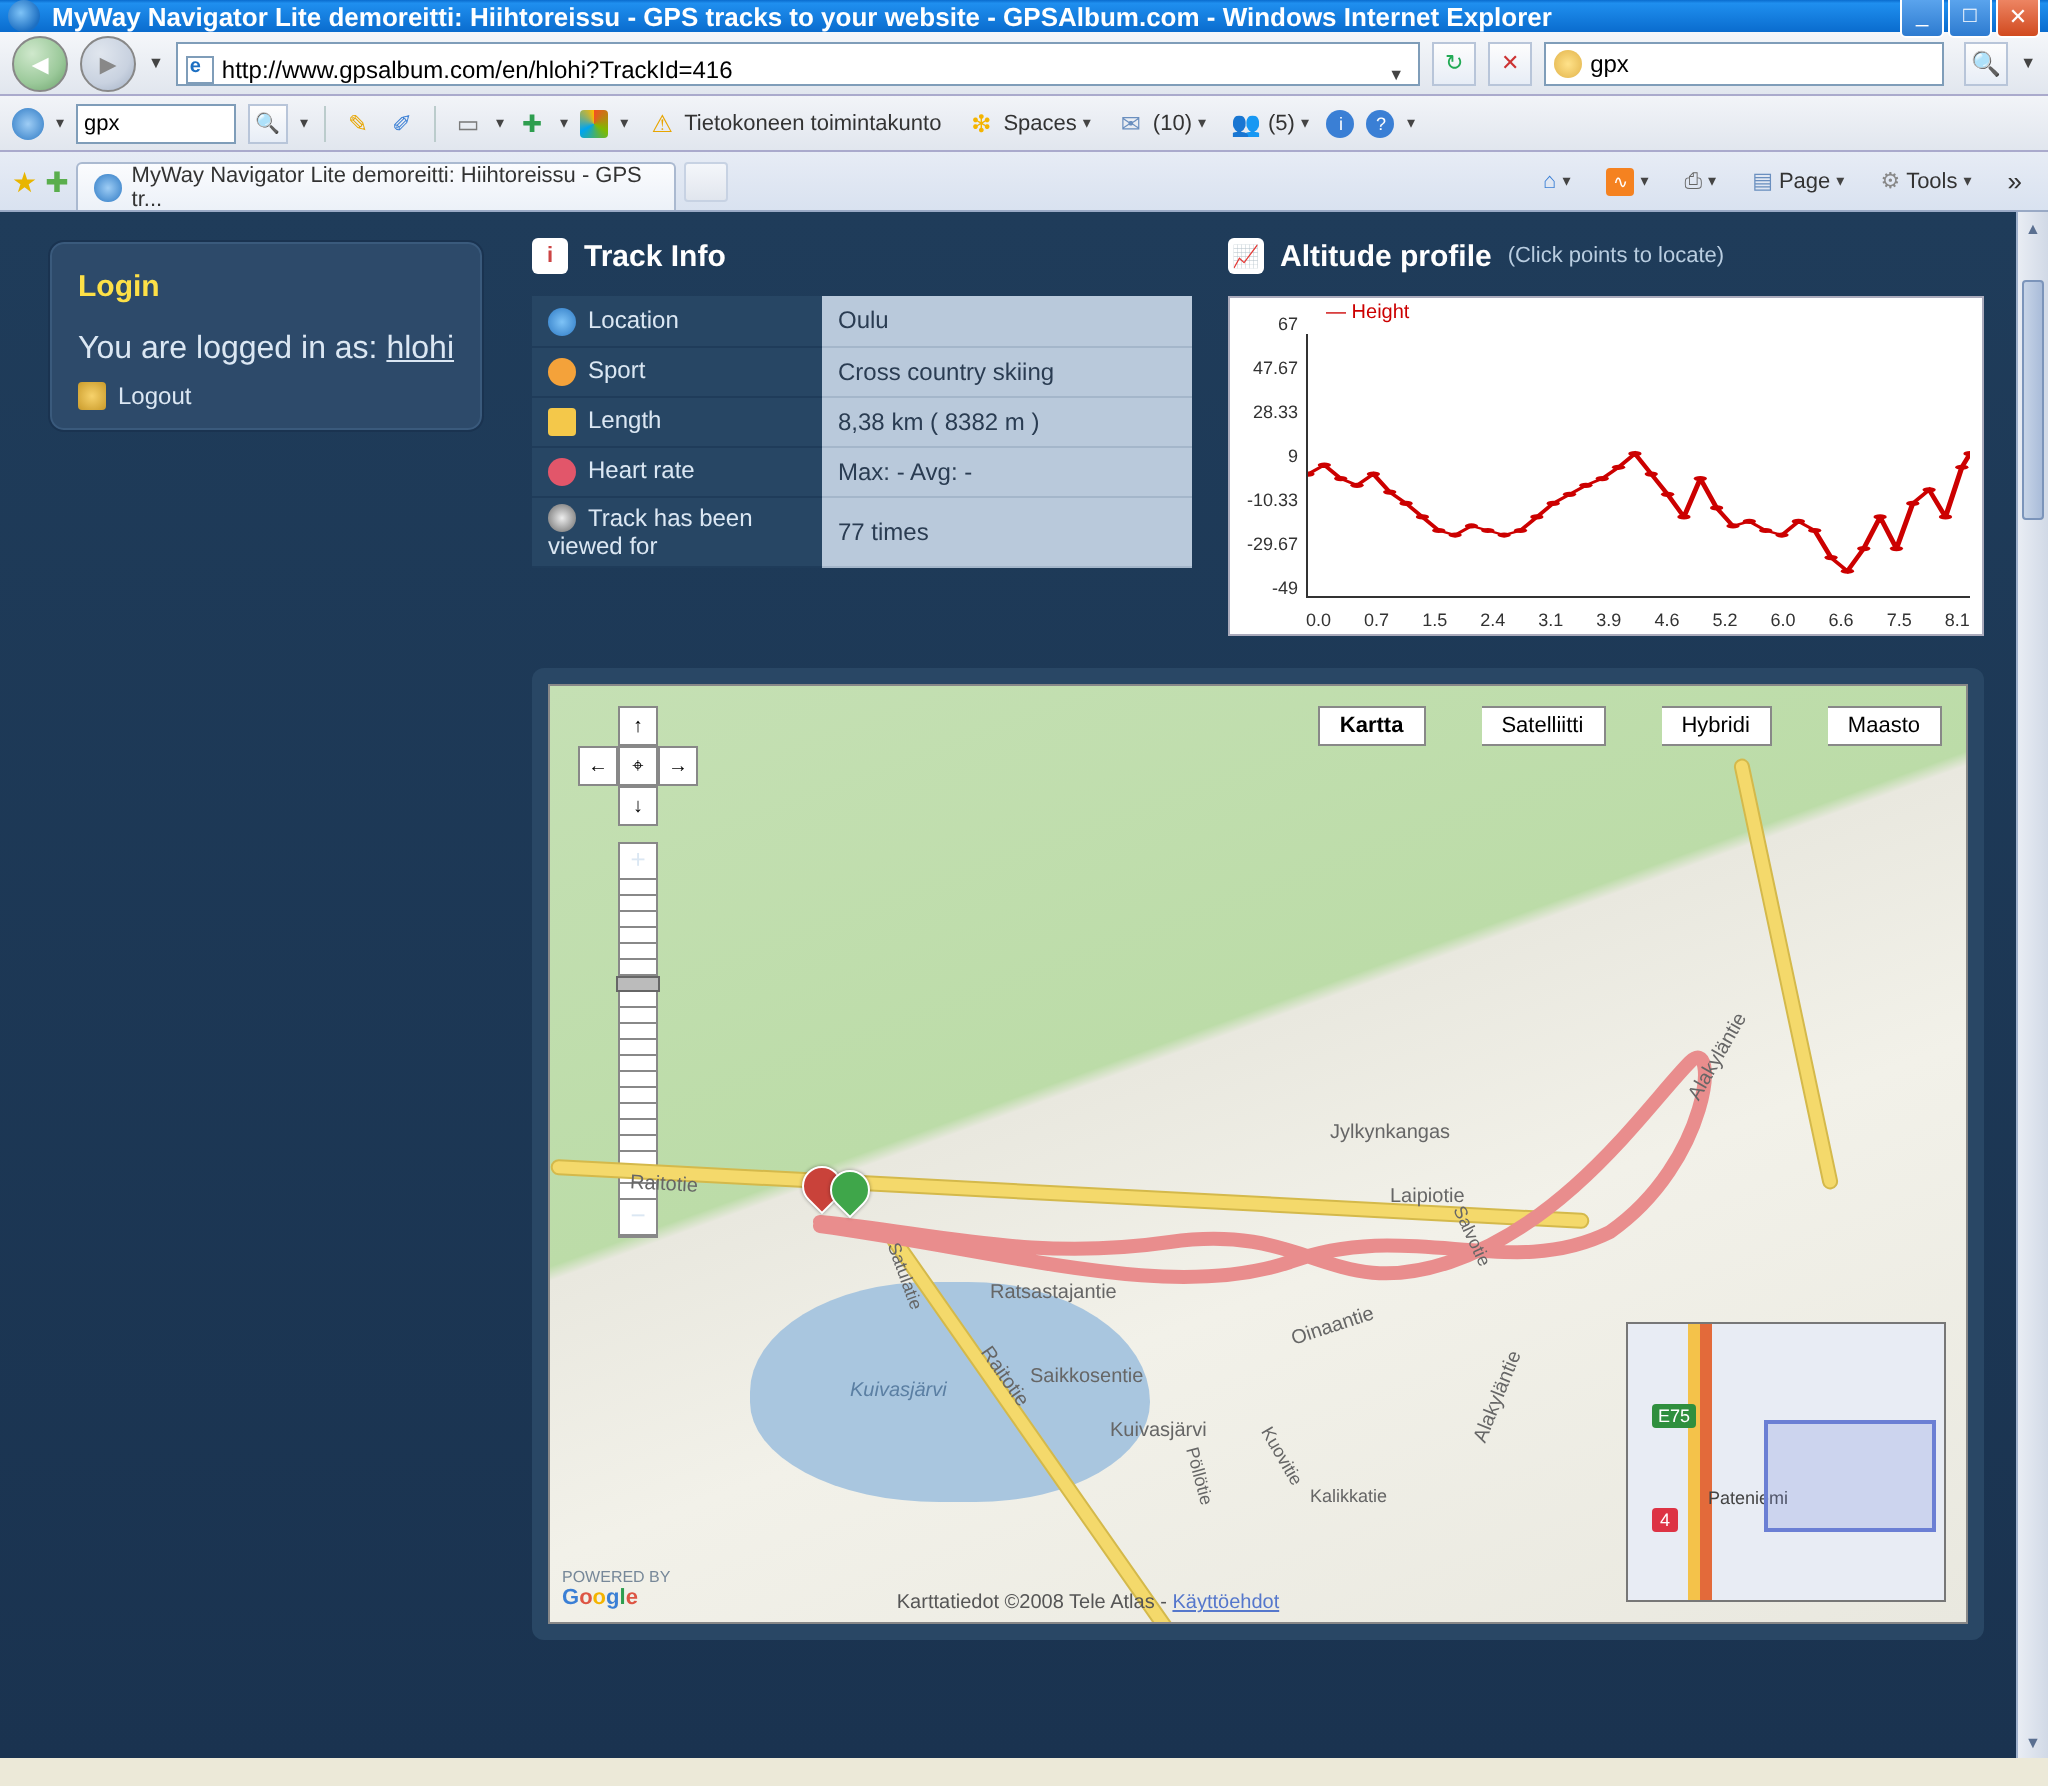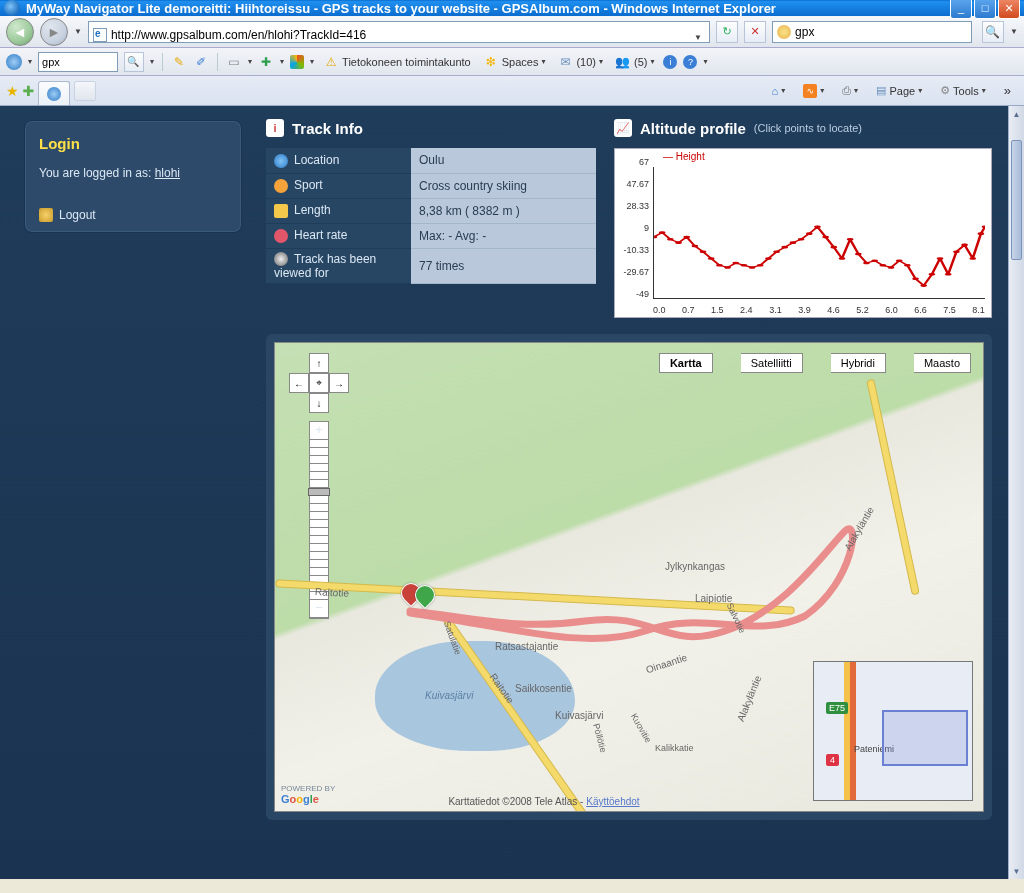--- a/index.html
+++ b/index.html
@@ -51,21 +51,21 @@
 
 
 .page { background:linear-gradient(#1f3c5a,#1a3350); height:773px; position:relative; padding:10px 14px; color:#dbe7f3; overflow:hidden; }
 .scrollbar-v { position:absolute; right:0; top:0; bottom:0; width:16px; background:linear-gradient(to right,#e9edf4,#d1d9e6); border-left:1px solid #9fb1cc; display:flex; flex-direction:column; }
 .scrollbar-v .thumb { flex:0 0 120px; margin:18px 2px; background:linear-gradient(to right,#c7d4e7,#a9bcd9); border:1px solid #7b94ba; border-radius:2px; }
 .scrollbar-v .arrow { height:16px; display:flex; align-items:center; justify-content:center; font-size:8px; color:#5a6f90; }
 
 
 .login-box { position:absolute; left:24px; top:14px; width:218px; background:#2d4a6a; border:1px solid #1a3350; border-radius:8px; padding:14px 14px 10px; box-shadow:inset 0 0 0 1px #3a5a7c; }
 .login-box h3 { color:#fde047; font-size:15px; margin-bottom:14px; }
-.login-box .logged { font-size:12px; margin-bottom:28px; }
+.login-box .logged { font-size:16px; margin-bottom:7px; }
 .login-box .logged a { color:#dbe7f3; text-decoration:underline; }
 .logout { display:flex; align-items:center; gap:6px; font-size:12px; color:#dbe7f3; }
 .logout .lock { width:14px; height:14px; background:radial-gradient(circle,#f7d26b,#c99a2a); border-radius:2px; display:inline-block; }
 
 .content-col { margin-left:252px; display:flex; gap:18px; margin-right:18px; }
 .panel-header { height:24px; display:flex; align-items:center; gap:8px; color:#fff; font-size:15px; font-weight:bold; margin-bottom:8px; }
 .panel-header .hicon { width:18px; height:18px; background:#fff; border-radius:3px; display:inline-flex; align-items:center; justify-content:center; font-size:11px; color:#c44; }
 .panel-header .hint { font-size:11px; font-weight:normal; color:#b9cde0; }
 
 
@@ -202,20 +202,21 @@
     <span class="dropdown-arrow">▾</span>
 </div>
 
 <div class="tabrow">
   <div class="fav-icons">
     <span>★</span>
     <span style="color:#5aae4d">✚</span>
   </div>
   <div class="tab">
     <span class="tab-ico"></span>
+    <span>MyWay Navigator Lite demoreitti: Hiihtoreissu - GPS tr...</span>
   </div>
   <div style="width:22px;height:20px;background:linear-gradient(#f4f6fa,#e1e6ee);border:1px solid #c7d2e3;border-radius:2px;align-self:center;"></div>
   <div class="rt-tools">
     <div class="rtool">
         <span style="color:#3a7fd5">⌂</span>
         <span class="dropdown-arrow">▾</span>
       </div>
     <div class="rtool">
         <span style="background:#f58220;color:#fff;width:14px;height:14px;display:inline-flex;align-items:center;justify-content:center;border-radius:2px;font-size:9px;">∿</span>
         <span class="dropdown-arrow">▾</span>

